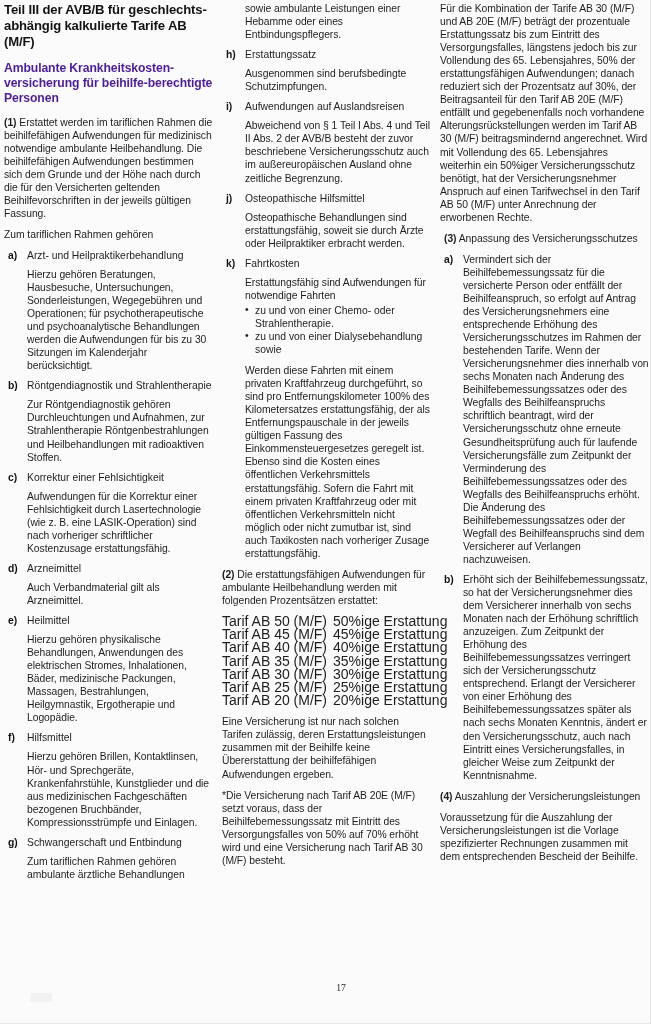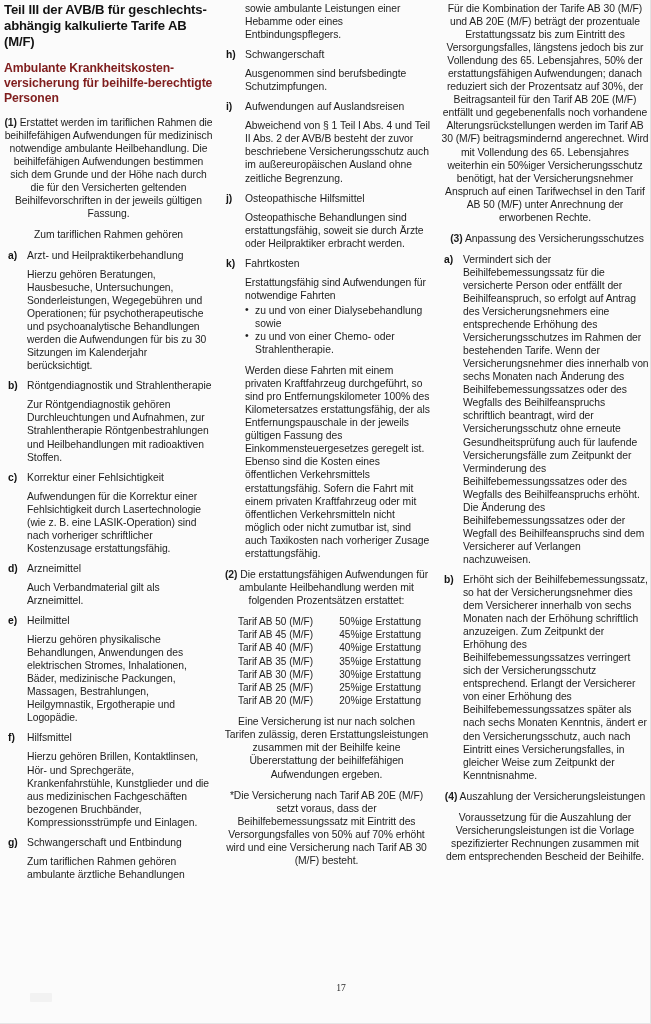--- a/index.html
+++ b/index.html
@@ -57,27 +57,27 @@
     margin: 0 0 10px 0;
     letter-spacing: -0.15px;
     color: #131313;
   }
   h2.doc-subtitle {
     font-size: 12.2px;
     line-height: 15.3px;
     font-weight: bold;
     margin: 0 0 9px 0;
     letter-spacing: -0.1px;
-    color: #7f1d1d;
+    color: #4c1d95;
   }
   p.para {
     font-size: 10.35px;
     line-height: 13.05px;
     margin: 0 0 8px 0;
-    text-align: center;
+    text-align: left;
     letter-spacing: -0.05px;
     color: #1d1d1d;
   }
 
   
   .item {
     position: relative;
     padding-left: 23px;
     margin-bottom: 7px;
   }
@@ -129,22 +129,22 @@
     left: 0;
     top: -0.5px;
     font-size: 10.5px;
     line-height: 13.05px;
     color: #1d1d1d;
   }
 
   
   table.rates {
     border-collapse: collapse;
-    margin: 0 0 8px 16px;
-    font-size: 10px;
+    margin: 0 0 8px 0;
+    font-size: 14px;
     line-height: 13.2px;
   }
   table.rates td {
     padding: 0;
     color: #1d1d1d;
     white-space: nowrap;
   }
   table.rates td.tname { width: 110px; padding-right: 6px; }
   table.rates td.trate { width: 99px; }
 
@@ -233,43 +233,43 @@
       </div>
 
       <div class="col c2">
 
         <div class="item nohead">
           <p class="item-body">sowie ambulante Leistungen einer Hebamme oder eines Entbindungspflegers.</p>
         </div>
 
         <div class="item" style="margin-top:7px">
           <span class="marker">h)</span>
-          <p class="item-head">Schwangerschaft</p>
+          <p class="item-head">Erstattungssatz</p>
           <p class="item-body">Ausgenommen sind berufsbedingte Schutzimpfungen.</p>
         </div>
 
         <div class="item">
           <span class="marker">i)</span>
           <p class="item-head">Aufwendungen auf Auslandsreisen</p>
           <p class="item-body">Abweichend von § 1 Teil I Abs. 4 und Teil II Abs. 2 der AVB/B besteht der zuvor beschriebene Versicherungsschutz auch im außereuropäischen Ausland ohne zeitliche Begrenzung.</p>
         </div>
 
         <div class="item">
           <span class="marker">j)</span>
           <p class="item-head">Osteopathische Hilfsmittel</p>
           <p class="item-body">Osteopathische Behandlungen sind erstattungsfähig, soweit sie durch Ärzte oder Heilpraktiker erbracht werden.</p>
         </div>
 
         <div class="item">
           <span class="marker">k)</span>
           <p class="item-head">Fahrtkosten</p>
           <p class="item-body" style="margin-bottom:2px">Erstattungsfähig sind Aufwendungen für notwendige Fahrten</p>
           <ul class="bullets">
+            <li>zu und von einer Chemo- oder Strahlentherapie.</li>
             <li>zu und von einer Dialysebehandlung sowie</li>
-            <li>zu und von einer Chemo- oder Strahlentherapie.</li>
           </ul>
           <p class="item-body">Werden diese Fahrten mit einem privaten Kraftfahrzeug durchgeführt, so sind pro Entfernungskilometer 100% des Kilometersatzes erstattungsfähig, der als Entfernungspauschale in der jeweils gültigen Fassung des Einkommensteuergesetzes geregelt ist. Ebenso sind die Kosten eines öffentlichen Verkehrsmittels erstattungsfähig. Sofern die Fahrt mit einem privaten Kraftfahrzeug oder mit öffentlichen Verkehrsmitteln nicht möglich oder nicht zumutbar ist, sind auch Taxikosten nach vorheriger Zusage erstattungsfähig.</p>
         </div>
 
         <p class="para numpara" style="margin-top:8px"><span class="num">(2)</span><span> Die erstattungsfähigen Aufwendungen für ambulante Heilbehandlung werden mit folgenden Prozentsätzen erstattet:</span></p>
 
         <table class="rates">
           <tbody>
             <tr>
               <td class="tname">Tarif AB 50 (M/F)</td>

